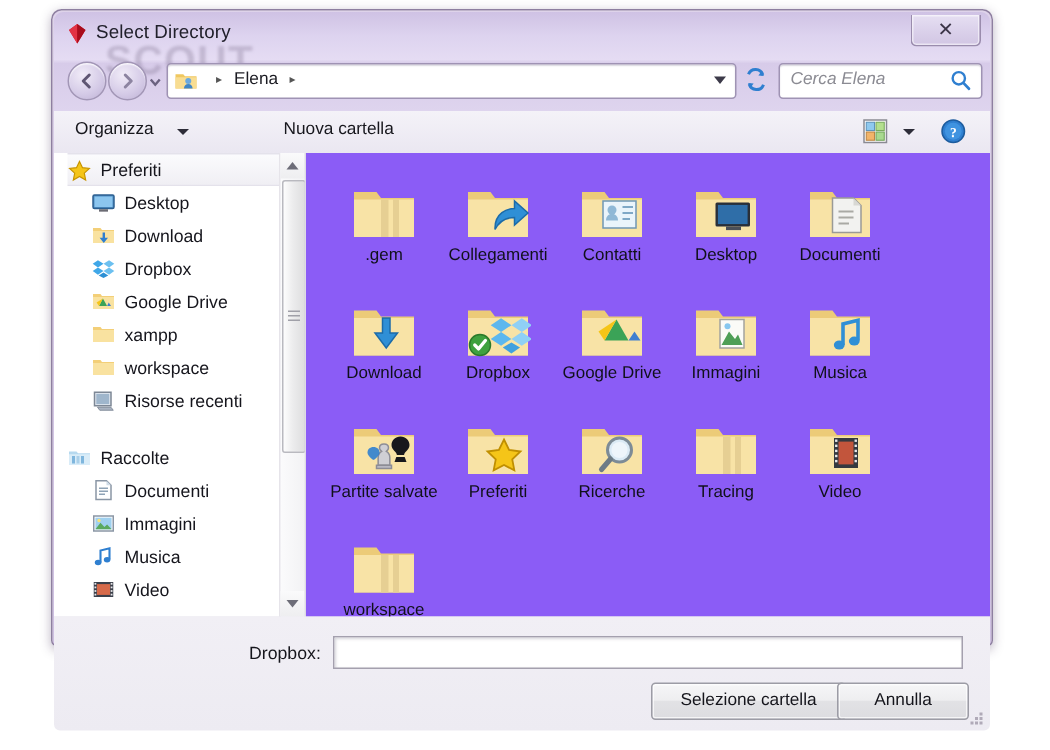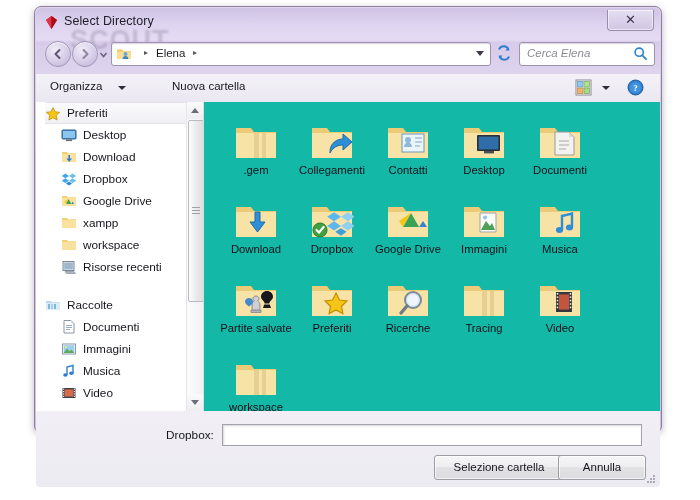--- a/index.html
+++ b/index.html
@@ -111,21 +111,21 @@
   .tb-item{
     position:absolute;top:6px;font-size:11.5px;color:#17171d;white-space:nowrap;
   }
   .tb-item.organize{left:14px;}
   .tb-caret{
     position:absolute;top:12px;width:0;height:0;
     border-left:4px solid transparent;border-right:4px solid transparent;
     border-top:4.5px solid #2d2c38;
   }
   .tb-caret.c-org{left:82px;}
-  .tb-item.newfolder{left:98px;padding-left:38px;}
+  .tb-item.newfolder{left:115px;padding-left:38px;}
   .viewicon{position:absolute;right:68px;top:5px;width:17px;height:17px;}
   .tb-caret.c-view{right:50px;}
   .helpicon{position:absolute;right:16px;top:5px;width:17px;height:17px;}
 
   
   .panes{
     position:absolute;left:1px;top:95px;right:1px;height:309px;
     background:#fff;border-bottom:1px solid #ccc5d8;
   }
   .sidebar{
@@ -173,21 +173,21 @@
   .vscroll .grip{
     position:absolute;left:3px;top:50%;margin-top:-4px;width:8px;height:8px;
   }
   .vscroll .grip i{
     display:block;height:1px;background:#a0a0a8;margin-bottom:2px;
   }
   .splitter{
     position:absolute;left:167px;top:0;width:1px;bottom:0;background:#dedbe4;
   }
   .filepane{
-    position:absolute;left:168px;top:0;right:0;bottom:0;background:#14b8a6;
+    position:absolute;left:168px;top:0;right:0;bottom:0;background:#8b5cf6;
   }
   .grid{
     position:absolute;left:14px;top:8px;right:4px;
     display:flex;flex-wrap:wrap;
   }
   .cell{
     width:74px;margin:0 1px 12px 1px;text-align:center;
   }
   .cell .iconwrap{
     height:52px;display:flex;align-items:flex-end;justify-content:center;

